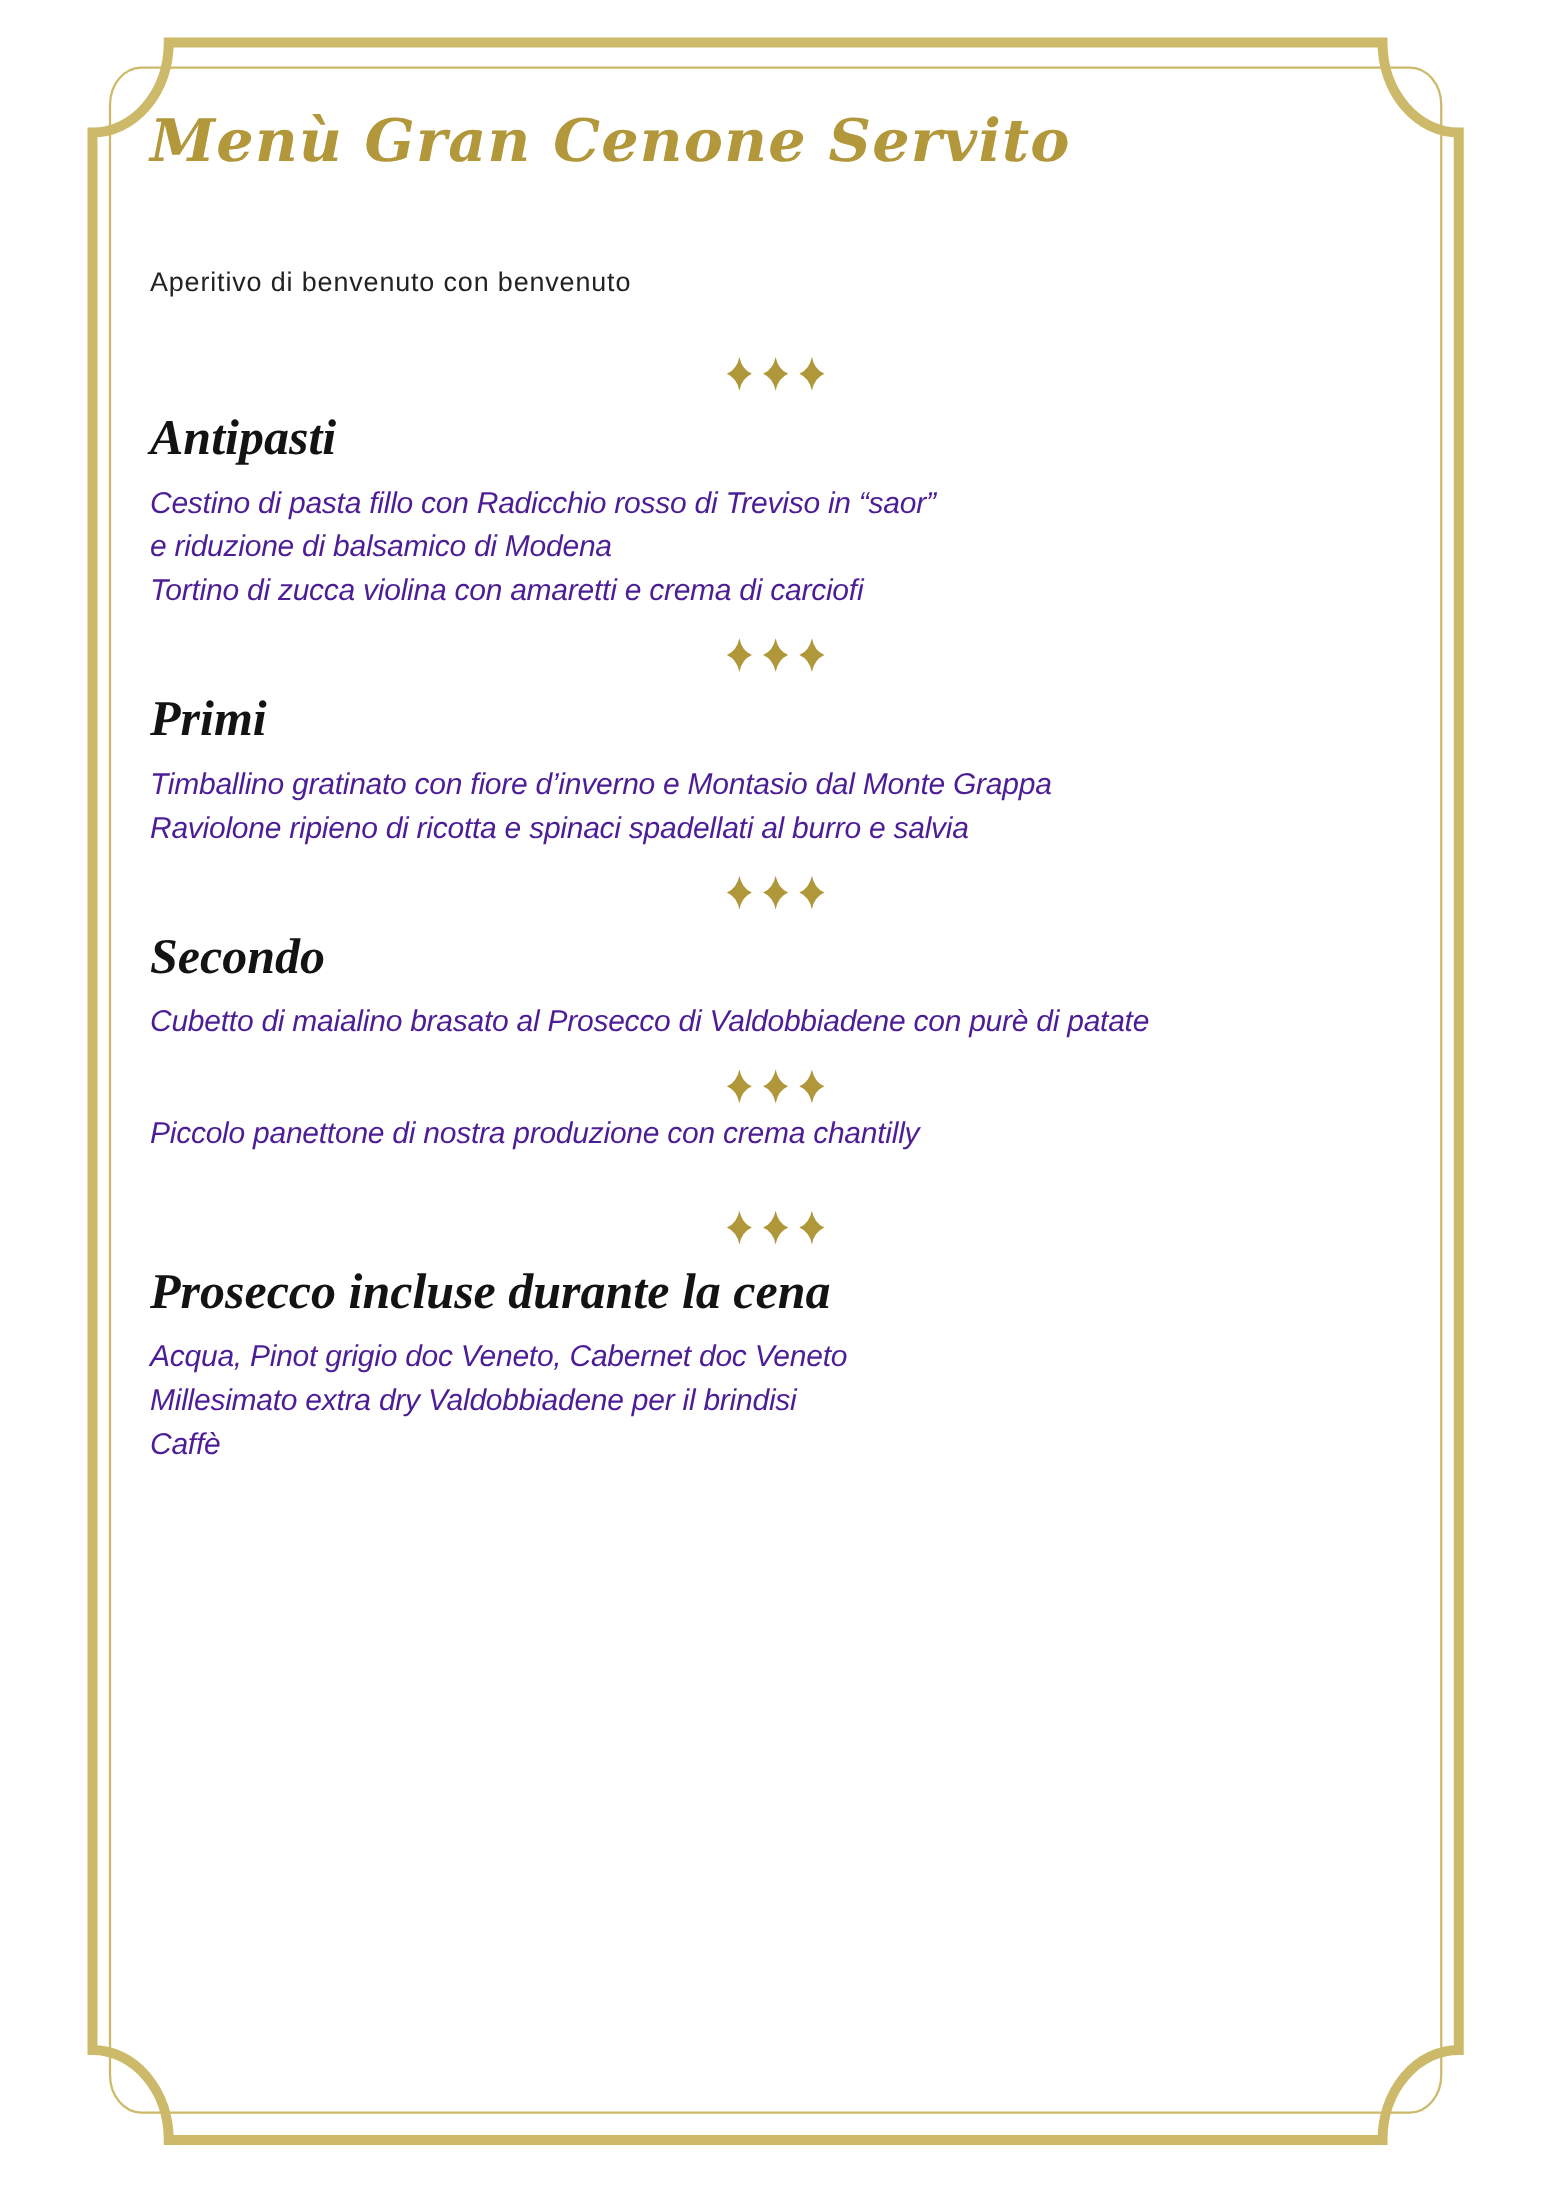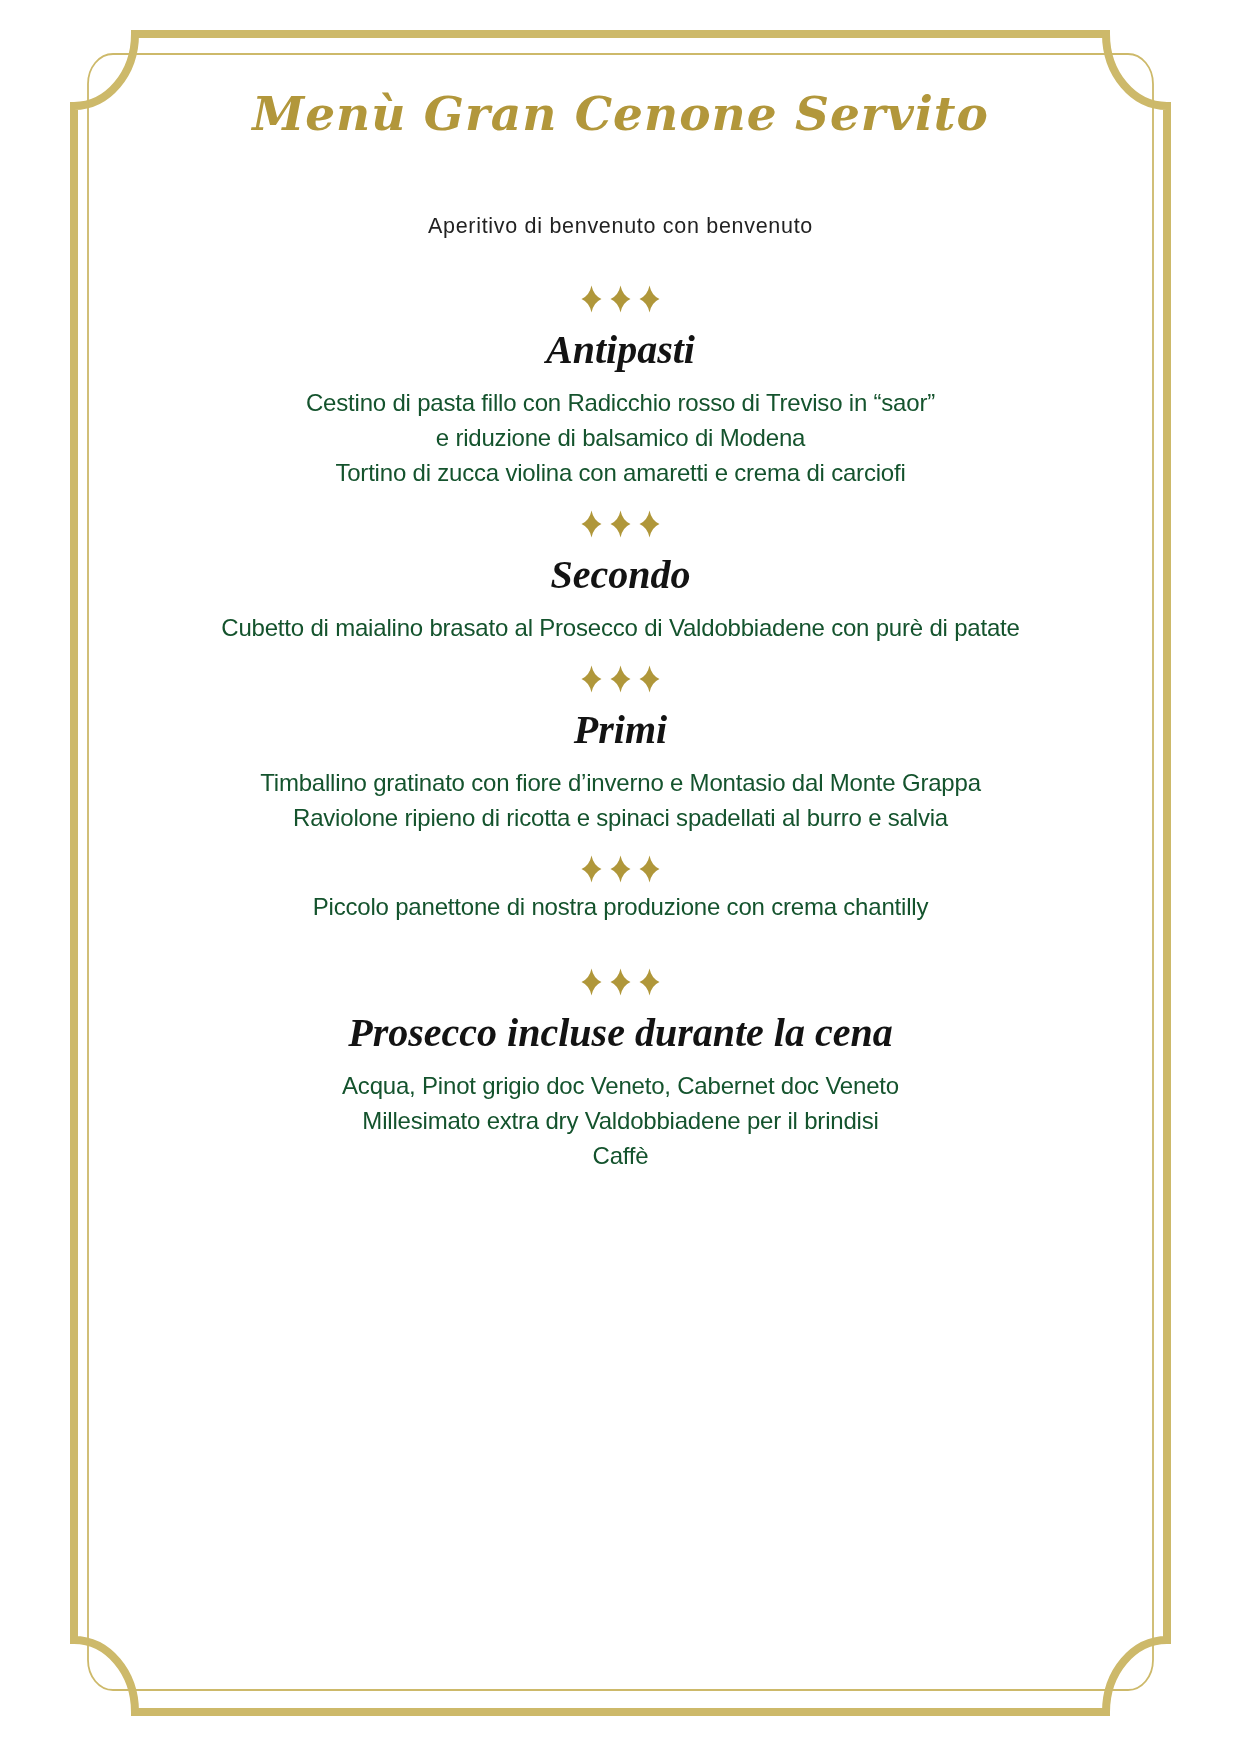--- a/index.html
+++ b/index.html
@@ -21,21 +21,20 @@
     z-index: 0;
     pointer-events: none;
   }
   .content {
     position: relative;
     z-index: 1;
     width: 100%;
     height: 100%;
     box-sizing: border-box;
     padding: 88px 120px 0 120px;
-    text-align: center;
   }
   .menu-title {
     font-family: "DejaVu Serif", serif;
     font-style: italic;
     font-weight: 700;
     font-size: 47px;
     letter-spacing: 1px;
     color: #b2973b;
     line-height: 1.1;
   }
@@ -65,22 +64,23 @@
     color: #131313;
     margin: 10px 0 8px 0;
     line-height: 1.35;
   }
   .sec-items {
     margin: 6px 0 4px 0;
   }
   .item {
     font-size: 24px;
     line-height: 35px;
-    color: #14532d;
+    color: #4c1d95;
     letter-spacing: -0.2px;
+    font-style: italic;
   }
   
   .sec { margin-top: 2px; }
   .sec[data-idx="4"] .separator { margin-top: 44px; }
   
   .sec[data-idx="5"] { margin-top: 26px; }
   .sec[data-idx="5"] .item {
     font-size: 22px;
     letter-spacing: 0.7px;
     margin-top: 14px;
@@ -112,53 +112,53 @@
         <path d="M10.5 0.5 Q12.5 10.5 20.5 14 Q12.5 17.5 10.5 27.5 Q8.5 17.5 0.5 14 Q8.5 10.5 10.5 0.5 Z" fill="#b0973a"></path>
       </svg>
     </div>
     <div class="sec-heading">Antipasti</div>
     <div class="sec-items">
           <div class="item">Cestino di pasta fillo con Radicchio rosso di Treviso in “saor”</div>
           <div class="item">e riduzione di balsamico di Modena</div>
           <div class="item">Tortino di zucca violina con amaretti e crema di carciofi</div>
         </div>
   </div>
-      <div class="sec" data-idx="2">
-    <div class="separator">
-      <svg class="diamond-icon" width="21" height="28" viewBox="0 0 21 28" aria-hidden="true">
-        <path d="M10.5 0.5 Q12.5 10.5 20.5 14 Q12.5 17.5 10.5 27.5 Q8.5 17.5 0.5 14 Q8.5 10.5 10.5 0.5 Z" fill="#b0973a"></path>
-      </svg>
-      <svg class="diamond-icon" width="21" height="28" viewBox="0 0 21 28" aria-hidden="true">
-        <path d="M10.5 0.5 Q12.5 10.5 20.5 14 Q12.5 17.5 10.5 27.5 Q8.5 17.5 0.5 14 Q8.5 10.5 10.5 0.5 Z" fill="#b0973a"></path>
-      </svg>
-      <svg class="diamond-icon" width="21" height="28" viewBox="0 0 21 28" aria-hidden="true">
-        <path d="M10.5 0.5 Q12.5 10.5 20.5 14 Q12.5 17.5 10.5 27.5 Q8.5 17.5 0.5 14 Q8.5 10.5 10.5 0.5 Z" fill="#b0973a"></path>
-      </svg>
-    </div>
-    <div class="sec-heading">Secondo</div>
-    <div class="sec-items">
-          <div class="item">Cubetto di maialino brasato al Prosecco di Valdobbiadene con purè di patate</div>
-        </div>
-  </div>
       <div class="sec" data-idx="1">
     <div class="separator">
       <svg class="diamond-icon" width="21" height="28" viewBox="0 0 21 28" aria-hidden="true">
         <path d="M10.5 0.5 Q12.5 10.5 20.5 14 Q12.5 17.5 10.5 27.5 Q8.5 17.5 0.5 14 Q8.5 10.5 10.5 0.5 Z" fill="#b0973a"></path>
       </svg>
       <svg class="diamond-icon" width="21" height="28" viewBox="0 0 21 28" aria-hidden="true">
         <path d="M10.5 0.5 Q12.5 10.5 20.5 14 Q12.5 17.5 10.5 27.5 Q8.5 17.5 0.5 14 Q8.5 10.5 10.5 0.5 Z" fill="#b0973a"></path>
       </svg>
       <svg class="diamond-icon" width="21" height="28" viewBox="0 0 21 28" aria-hidden="true">
         <path d="M10.5 0.5 Q12.5 10.5 20.5 14 Q12.5 17.5 10.5 27.5 Q8.5 17.5 0.5 14 Q8.5 10.5 10.5 0.5 Z" fill="#b0973a"></path>
       </svg>
     </div>
     <div class="sec-heading">Primi</div>
     <div class="sec-items">
           <div class="item">Timballino gratinato con fiore d’inverno e Montasio dal Monte Grappa</div>
           <div class="item">Raviolone ripieno di ricotta e spinaci spadellati al burro e salvia</div>
+        </div>
+  </div>
+      <div class="sec" data-idx="2">
+    <div class="separator">
+      <svg class="diamond-icon" width="21" height="28" viewBox="0 0 21 28" aria-hidden="true">
+        <path d="M10.5 0.5 Q12.5 10.5 20.5 14 Q12.5 17.5 10.5 27.5 Q8.5 17.5 0.5 14 Q8.5 10.5 10.5 0.5 Z" fill="#b0973a"></path>
+      </svg>
+      <svg class="diamond-icon" width="21" height="28" viewBox="0 0 21 28" aria-hidden="true">
+        <path d="M10.5 0.5 Q12.5 10.5 20.5 14 Q12.5 17.5 10.5 27.5 Q8.5 17.5 0.5 14 Q8.5 10.5 10.5 0.5 Z" fill="#b0973a"></path>
+      </svg>
+      <svg class="diamond-icon" width="21" height="28" viewBox="0 0 21 28" aria-hidden="true">
+        <path d="M10.5 0.5 Q12.5 10.5 20.5 14 Q12.5 17.5 10.5 27.5 Q8.5 17.5 0.5 14 Q8.5 10.5 10.5 0.5 Z" fill="#b0973a"></path>
+      </svg>
+    </div>
+    <div class="sec-heading">Secondo</div>
+    <div class="sec-items">
+          <div class="item">Cubetto di maialino brasato al Prosecco di Valdobbiadene con purè di patate</div>
         </div>
   </div>
       <div class="sec" data-idx="3">
     <div class="separator">
       <svg class="diamond-icon" width="21" height="28" viewBox="0 0 21 28" aria-hidden="true">
         <path d="M10.5 0.5 Q12.5 10.5 20.5 14 Q12.5 17.5 10.5 27.5 Q8.5 17.5 0.5 14 Q8.5 10.5 10.5 0.5 Z" fill="#b0973a"></path>
       </svg>
       <svg class="diamond-icon" width="21" height="28" viewBox="0 0 21 28" aria-hidden="true">
         <path d="M10.5 0.5 Q12.5 10.5 20.5 14 Q12.5 17.5 10.5 27.5 Q8.5 17.5 0.5 14 Q8.5 10.5 10.5 0.5 Z" fill="#b0973a"></path>
       </svg>

